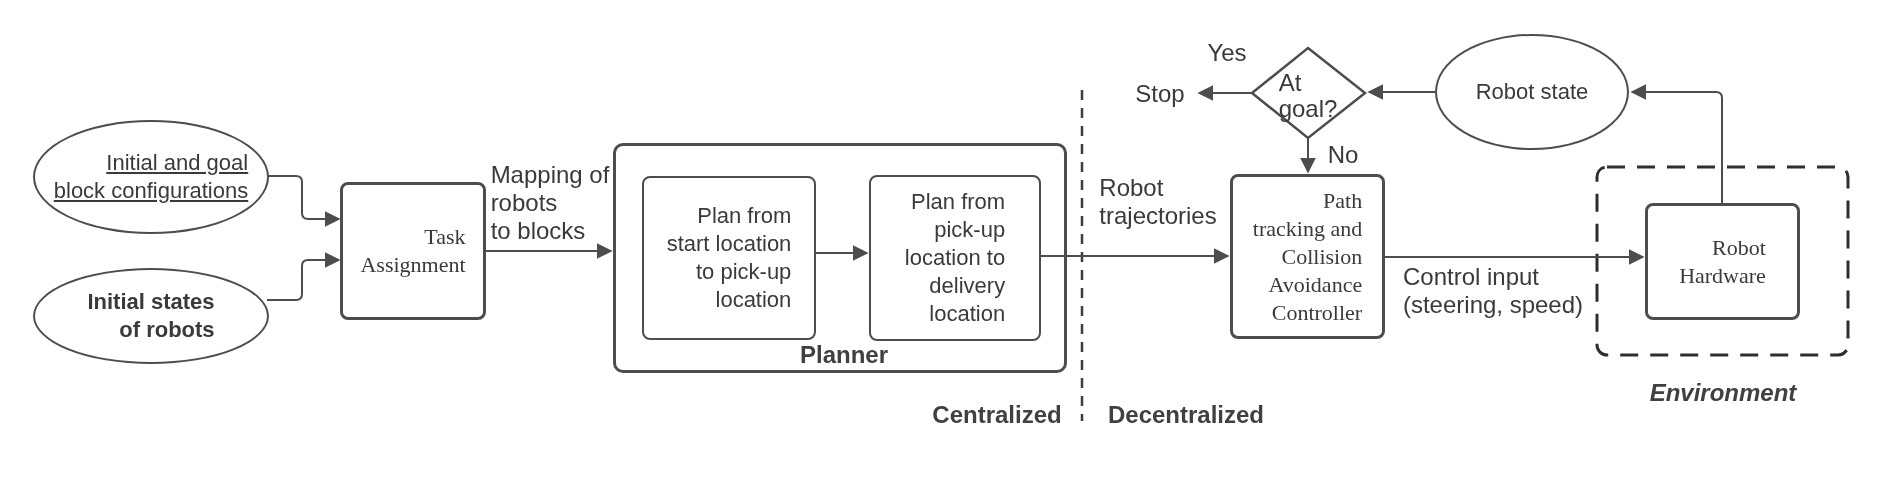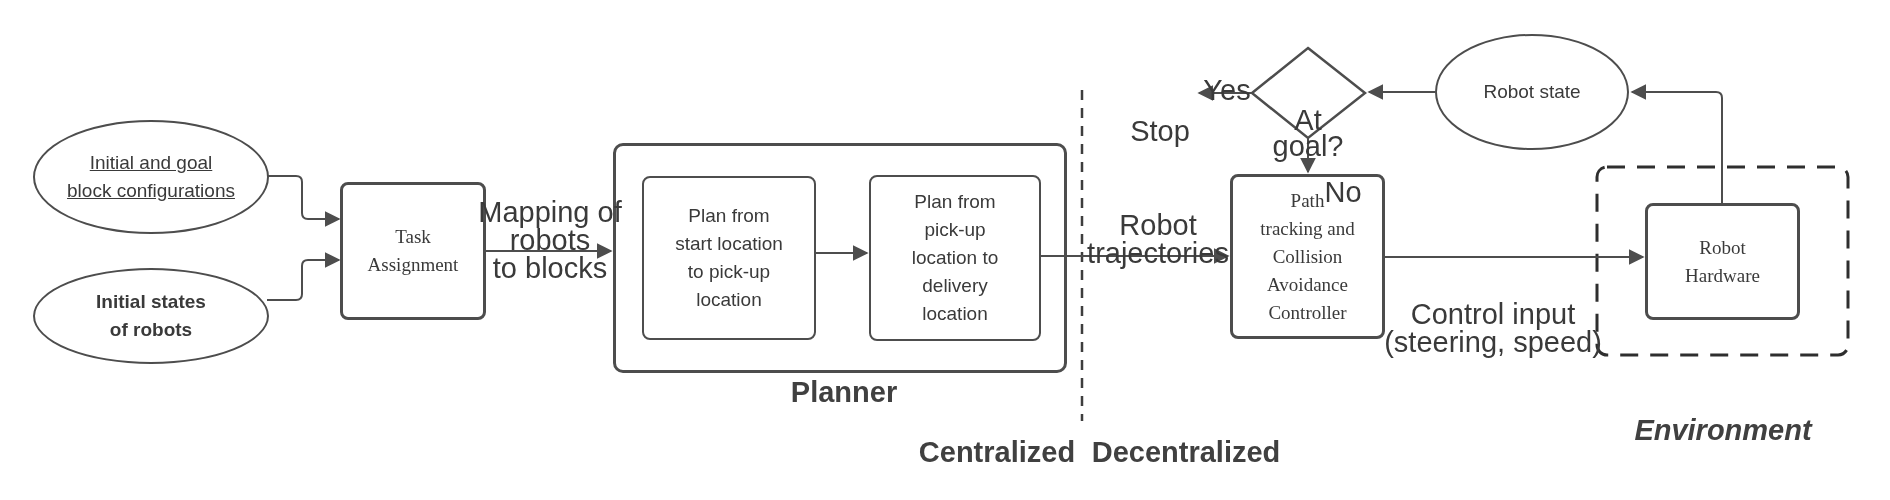--- a/index.html
+++ b/index.html
@@ -4,31 +4,31 @@
 <style>
   html,body { margin:0; padding:0; background:#fff; }
   .canvas {
     position:relative; width:1890px; height:500px; background:#ffffff;
     font-family:"Liberation Sans", sans-serif; color:#3a3a3a; overflow:hidden;
   }
   .canvas svg { position:absolute; left:0; top:0; z-index:1; }
   .shape {
     position:absolute; box-sizing:border-box; z-index:2;
     display:flex; align-items:center; justify-content:center;
-    text-align:center; background:transparent;
-    border:2.5px solid #4d4d4d; font-size:19px; line-height:28px;
+    text-align:right; background:transparent;
+    border:2.5px solid #4d4d4d; font-size:22px; line-height:28px;
   }
   .shape span, .label { white-space:pre-line; }
   .ellipse { border-radius:50%; }
   .rect { border-radius:8px; }
   .thick { border-width:3px;font-family:Liberation Serif, serif; }
   .container { border-radius:10px; }
   .label {
     position:absolute; z-index:3; transform:translate(-50%,-50%);
-    text-align:center; font-size:29px; line-height:28px;margin-top:37px;
+    font-size:24px; line-height:28px;
   }
   .bold { font-weight:bold; color:#404040; }
   .line { fill:none; stroke:#4d4d4d; stroke-width:2; }
   .diamond { fill:#ffffff; stroke:#4d4d4d; stroke-width:2.5; }
   .divider { stroke:#3d3d3d; stroke-width:2.5; stroke-dasharray:10 8; }
   .envbox { fill:none; stroke:#2e2e2e; stroke-width:3; stroke-dasharray:18 12; }
 </style>
 </head>
 <body>
 

